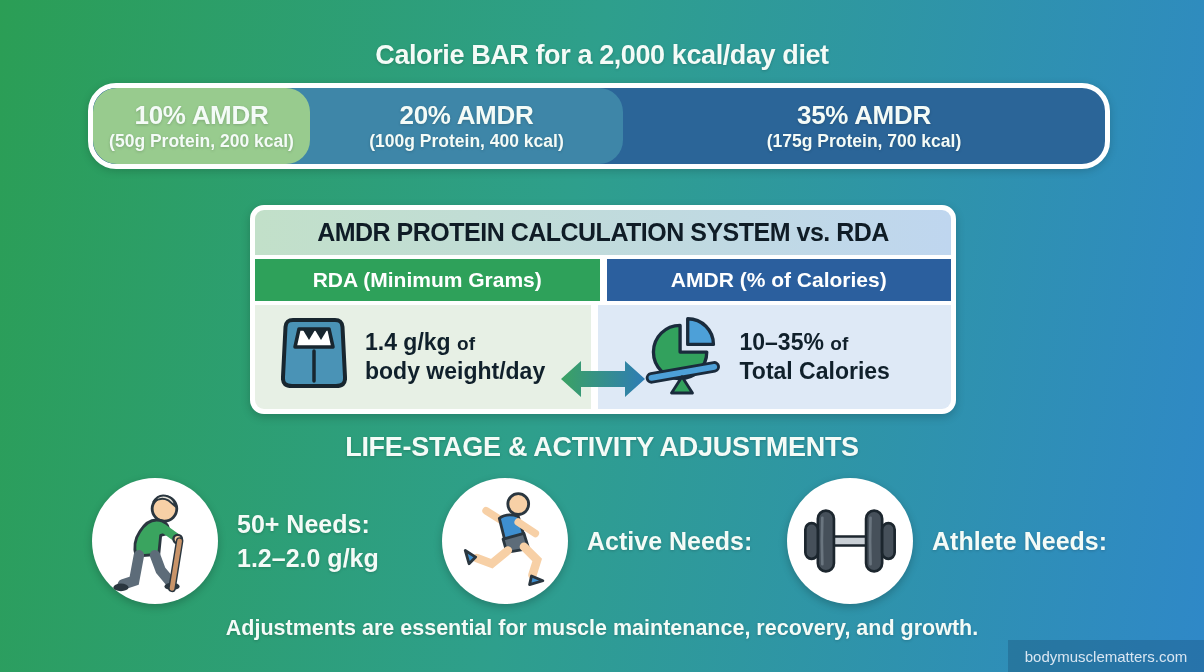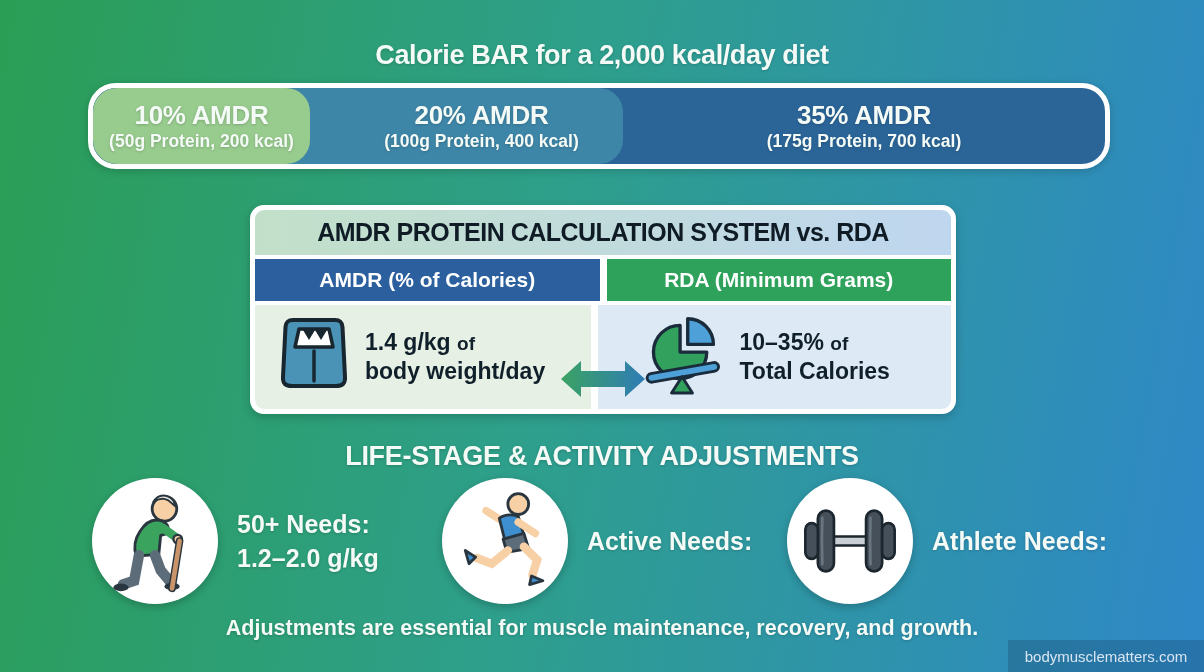--- a/index.html
+++ b/index.html
@@ -28,21 +28,21 @@
   .seg-fill.teal { width:530px; background:#3e86a8; }
   .seg-fill.green { width:217px; background:#98cb8e; }
   .seg-text {
     position:absolute; top:0; height:76px;
     display:flex; flex-direction:column; align-items:center; justify-content:center;
     text-align:center; line-height:1.2;
   }
   .seg-text .seg-label { font-size:26px; font-weight:bold; letter-spacing:-0.3px; }
   .seg-text .seg-detail { font-size:17.5px; font-weight:bold; }
   .seg-t1 { left:0; width:217px; }
-  .seg-t2 { left:217px; width:343px; }
+  .seg-t2 { left:202px; width:343px; }
   .seg-t3 { left:530px; width:482px; }
 
   
   .cmp-table {
     position:absolute; left:250px; top:205px; width:706px;
     background:#ffffff; border:5px solid #ffffff; border-radius:14px;
     box-shadow:0 3px 10px rgba(0,0,0,0.2);
   }
   .cmp-title {
     height:45px; border-radius:9px 9px 0 0;
@@ -65,21 +65,21 @@
   .cmp-cell.amdr-cell { background:#dee9f6; padding-left:44px; border-radius:0 0 9px 0; }
   .cell-icon { flex:0 0 auto; margin-right:18px; }
   .val-suffix { font-size:19px; font-weight:bold; }
   .swap-arrow {
     position:absolute; left:50%; top:146px; transform:translate(-50%,0);
     width:88px; height:46px; z-index:3;
   }
 
   
   .section-heading {
-    position:absolute; top:441px; left:0; width:100%;
+    position:absolute; top:432px; left:0; width:100%;
     text-align:center; font-size:27px; font-weight:bold; letter-spacing:-0.3px;
   }
   .adj-item { position:absolute; top:478px; display:flex; align-items:center; }
   .adj-item.i1 { left:92px; }
   .adj-item.i2 { left:442px; }
   .adj-item.i3 { left:787px; }
   .adj-circle {
     width:126px; height:126px; border-radius:50%; background:#ffffff;
     display:flex; align-items:center; justify-content:center;
     box-shadow:0 3px 8px rgba(0,0,0,0.22); flex:0 0 auto;
@@ -118,22 +118,22 @@
     </div>
     <div class="seg-text seg-t3 white-txt">
       <div class="seg-label">35% AMDR</div>
       <div class="seg-detail">(175g Protein, 700 kcal)</div>
     </div>
   </div>
 
   <div class="cmp-table">
     <div class="cmp-title">AMDR PROTEIN CALCULATION SYSTEM vs. RDA</div>
     <div class="cmp-row">
+      <div class="cmp-head rda">RDA (Minimum Grams)</div>
       <div class="cmp-head amdr">AMDR (% of Calories)</div>
-      <div class="cmp-head rda">RDA (Minimum Grams)</div>
     </div>
     <div class="cmp-row">
       <div class="cmp-cell rda-cell">
         <span class="cell-icon">
           <svg width="66" height="72" viewBox="0 0 66 72">
             <path d="M12,3 L54,3 C59,3 61,5 61.5,10 L64,60 C64.5,67 61,69 55,69 L11,69 C5,69 1.5,67 2,60 L4.5,10 C5,5 7,3 12,3 Z" fill="#4a93b6" stroke="#18262f" stroke-width="4" stroke-linejoin="round"></path>
             <path d="M18,12 L48,12 L52,30 L14,30 Z" fill="#ffffff" stroke="#18262f" stroke-width="3.5" stroke-linejoin="round"></path>
             <path d="M22,13 L28,23 L34,13 Z" fill="#18262f"></path>
             <path d="M34,13 L40,23 L46,13 Z" fill="#18262f"></path>
             <path d="M33,34 L33,64" stroke="#18262f" stroke-width="3.5" stroke-linecap="round"></path>

